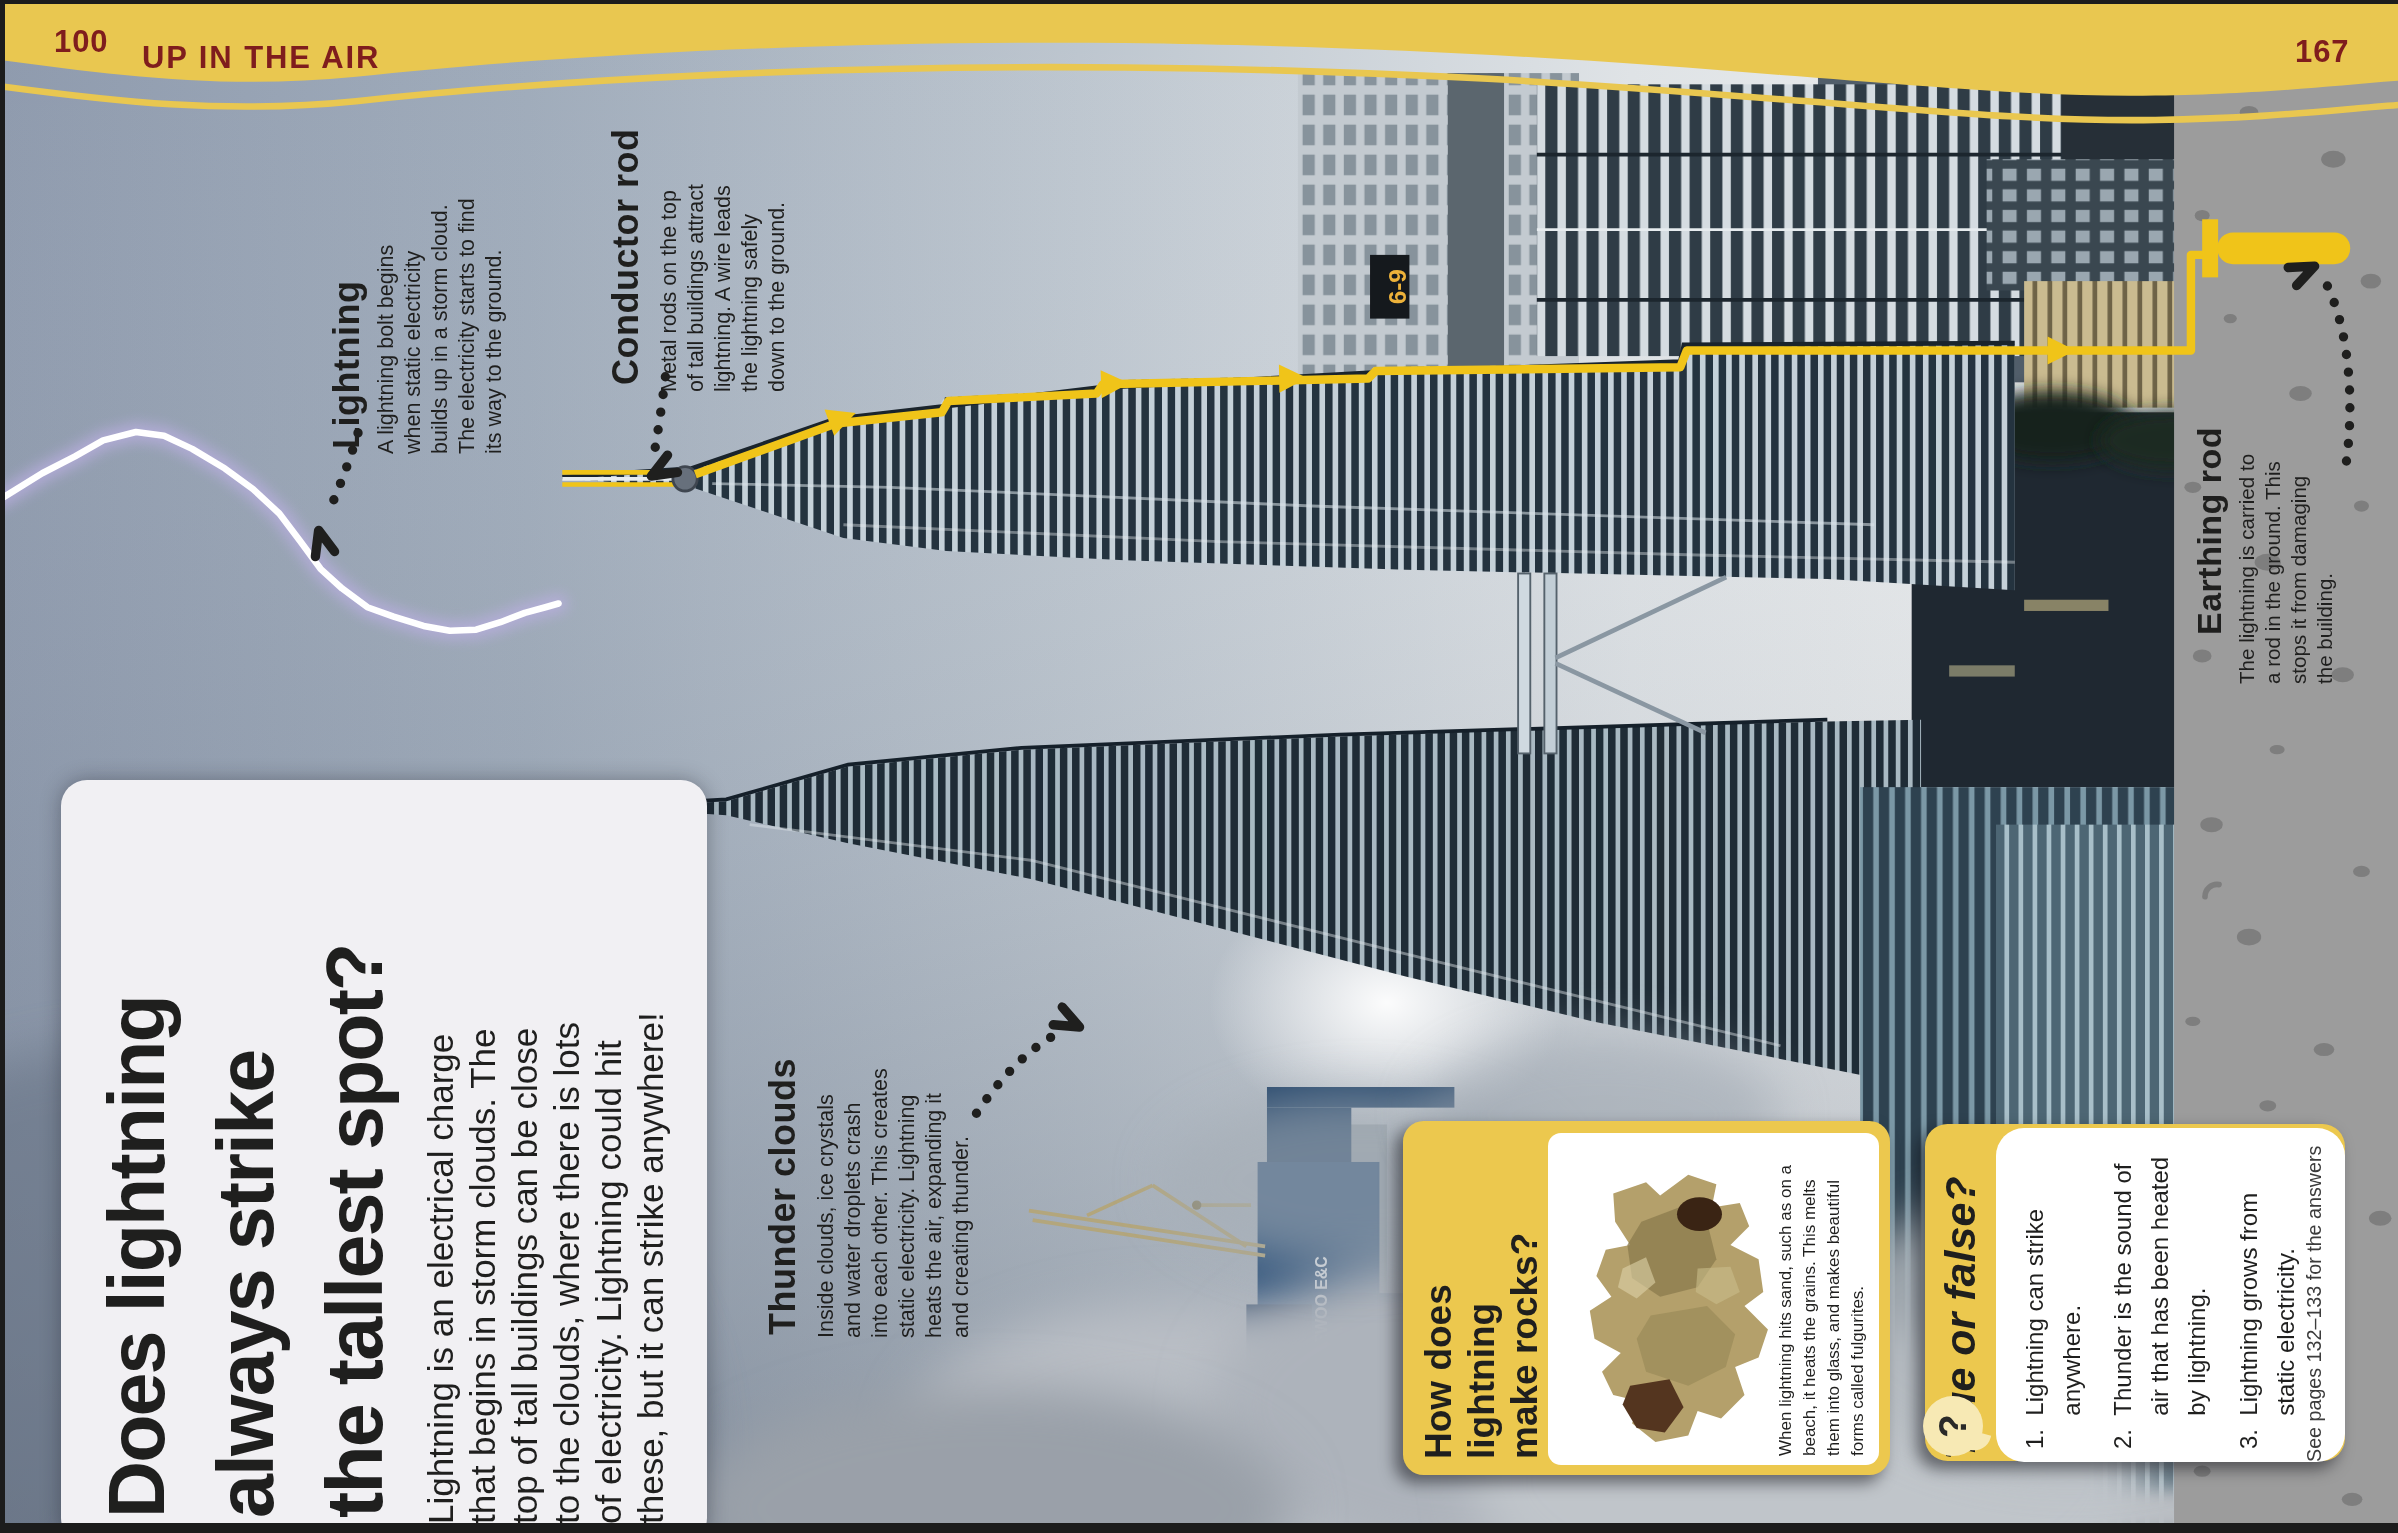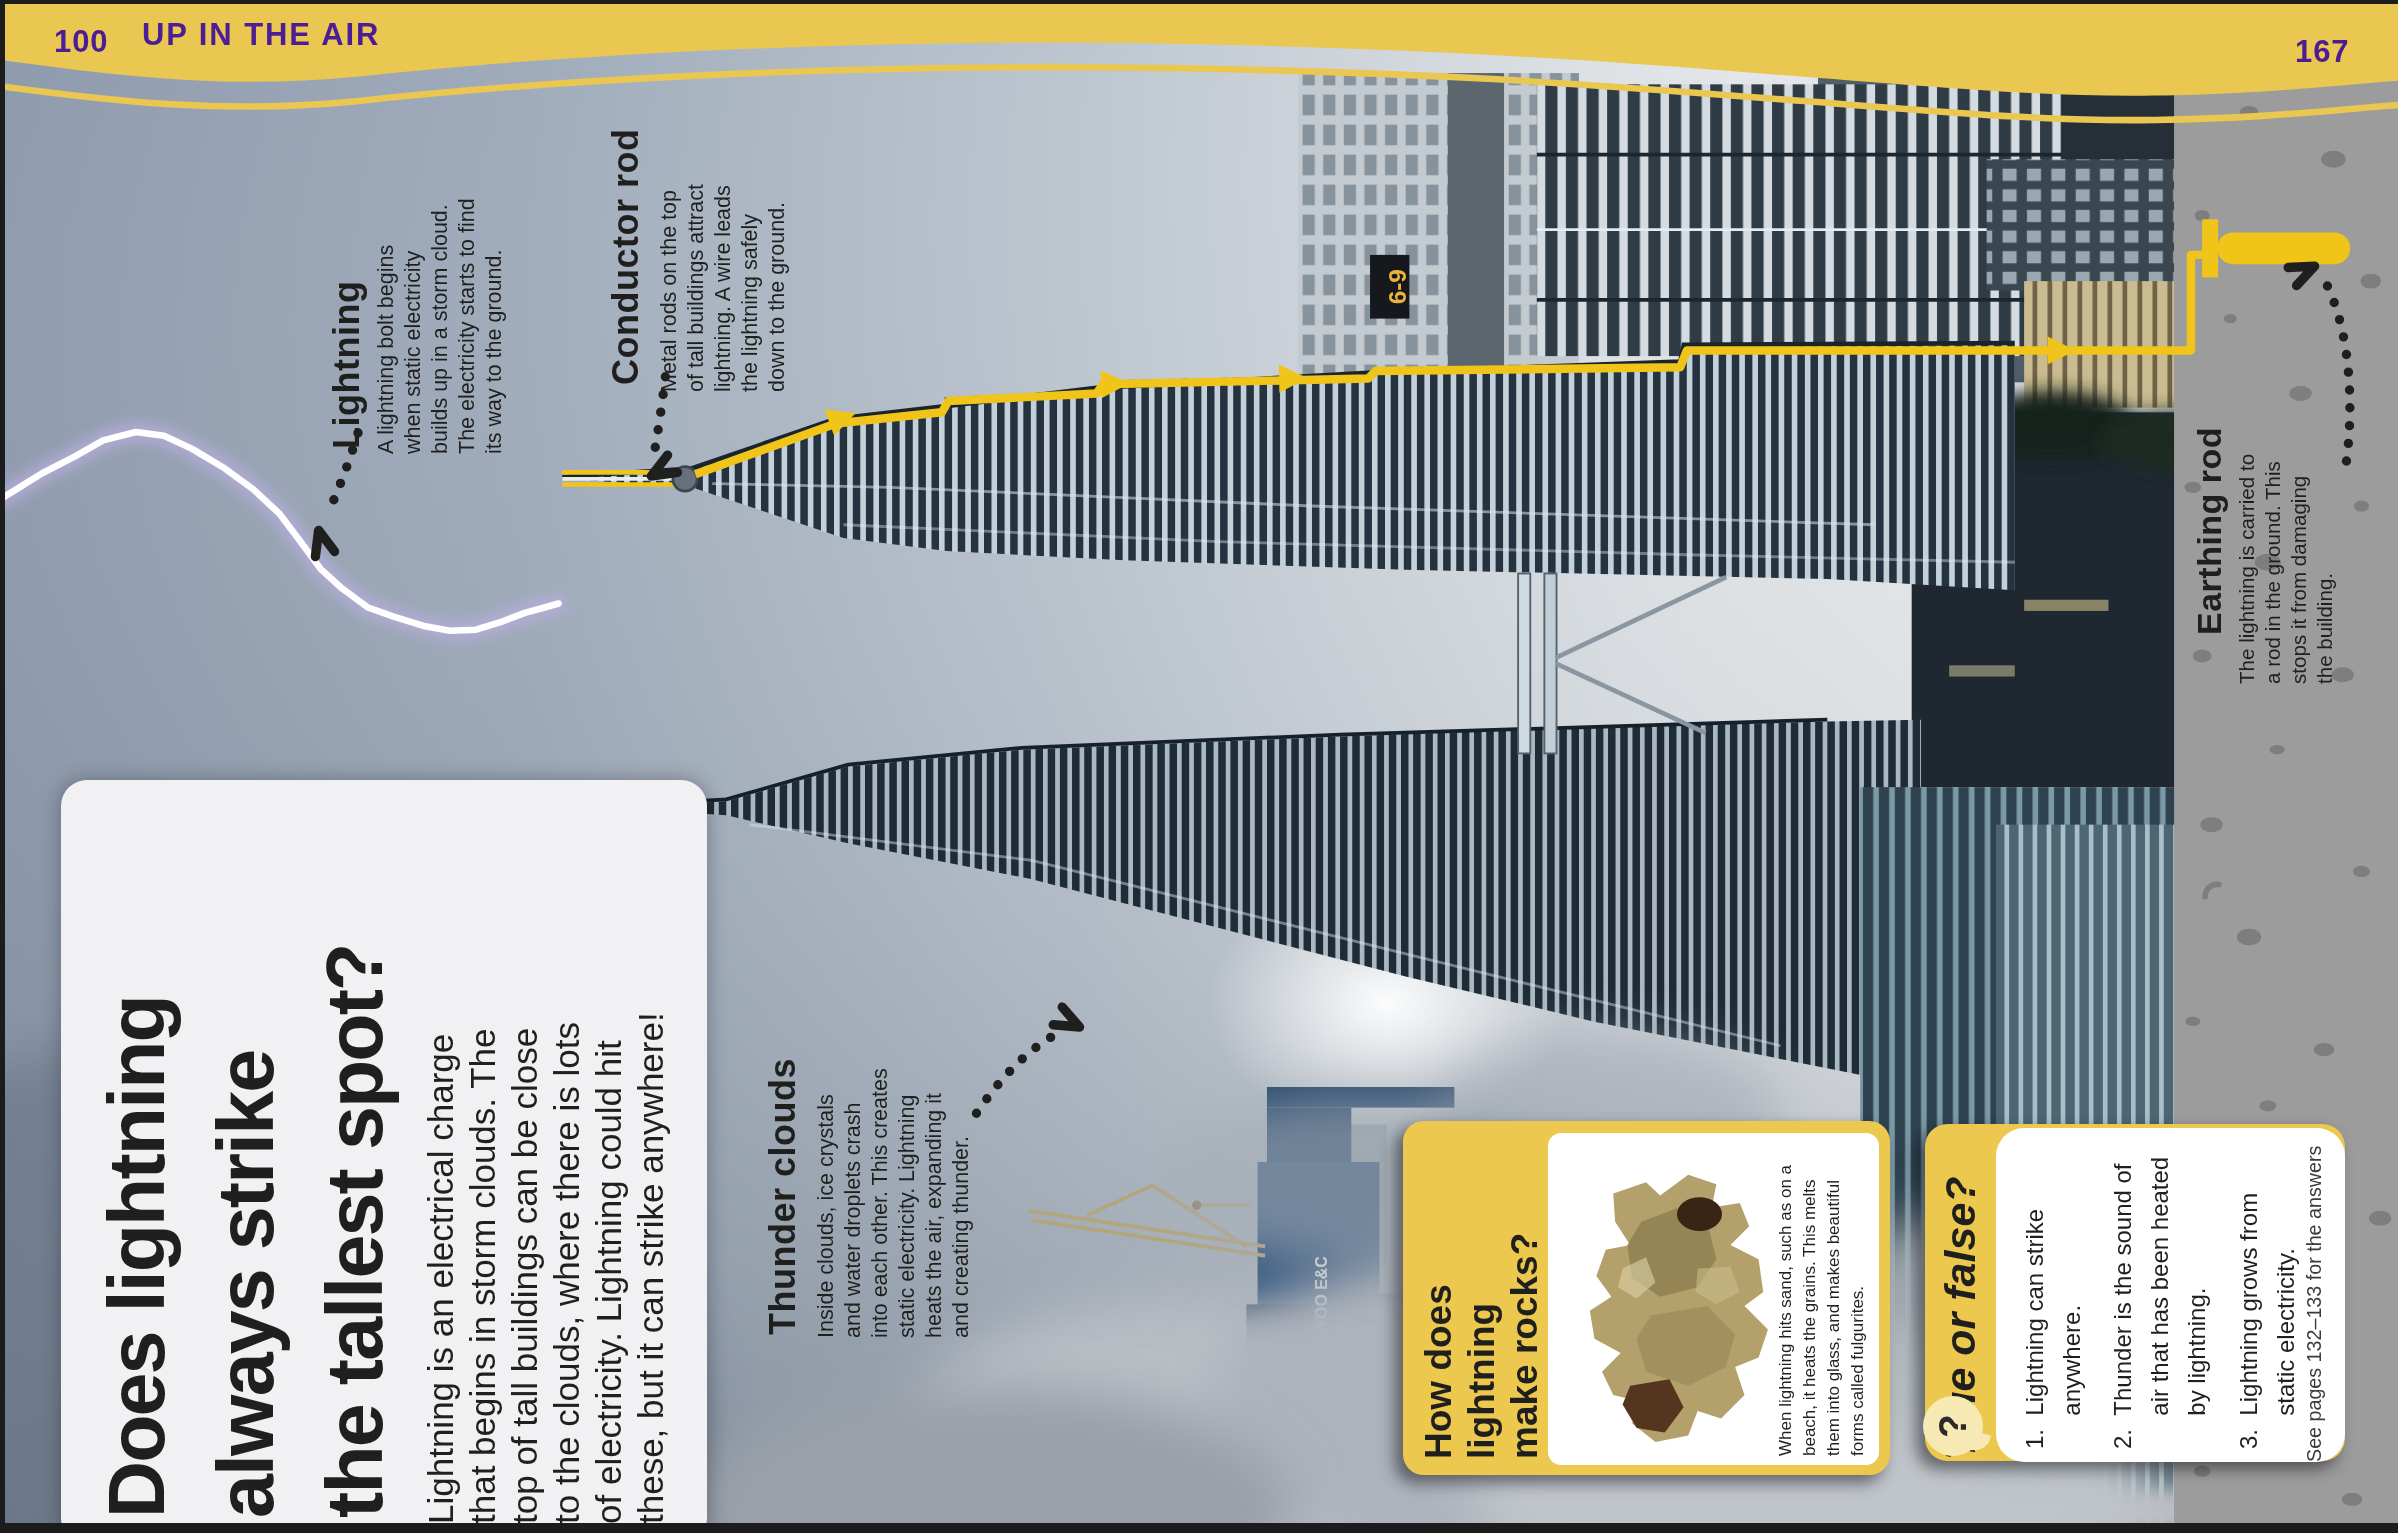--- a/index.html
+++ b/index.html
@@ -5,21 +5,21 @@
   html,body{margin:0;padding:0;background:#111;}
   #page{position:relative;width:2399px;height:1534px;overflow:hidden;
         background:#8e9aad;font-family:"Liberation Sans",sans-serif;color:#1f1f1e;}
   #scene{position:absolute;left:0;top:0;z-index:0;}
   .edge{position:absolute;background:#1c1c1c;z-index:9;}
   
   .rot{position:absolute;transform-origin:0 0;transform:rotate(-90deg) translateX(-100%);}
   .pre{white-space:pre-line;}
   .lbl-title{font-weight:700;font-size:36px;line-height:41px;letter-spacing:0.5px;z-index:5;}
   .lbl-body{font-size:21.5px;line-height:27px;z-index:5;}
-  .hdr-txt{position:absolute;z-index:8;font-weight:700;font-size:31px;letter-spacing:0.9px;color:#4c1d95;}
+  .hdr-txt{position:absolute;z-index:8;font-weight:700;font-size:31px;letter-spacing:0.9px;color:#7f1d1d;}
   #intro-box{position:absolute;left:61px;top:780px;width:646px;height:764px;background:#f1f0f3;
              border-radius:26px;box-shadow:0 0 20.6px rgba(20,20,30,.35);z-index:2;}
   #intro-title{font-weight:700;font-size:79px;line-height:109px;letter-spacing:-1.9px;z-index:3;}
   #intro-body{font-size:35px;line-height:42px;z-index:3;}
   #fact-box{position:absolute;left:1403px;top:1121px;width:487px;height:354px;background:#ecc84e;
             border-radius:20.6px;box-shadow:-7.5px 7.5px 15px rgba(10,10,15,.5);z-index:2;}
   #fact-panel{position:absolute;left:1548px;top:1133px;width:331px;height:332px;background:#ffffff;
               border-radius:13px;z-index:2;}
   #fact-title{font-weight:700;font-size:37px;line-height:43px;z-index:3;}
   #fact-caption{font-size:17px;line-height:24px;z-index:3;}
@@ -271,21 +271,21 @@
         C600,84 900,69 1200,72 C1500,75 1700,90 1900,106 C2060,118 2180,130 2300,128
         C2420,126 2480,118 2560,112"></path>
     </g>
   </svg>
 
   <div class="edge" style="left:0;top:0;width:2399px;height:3.7px"></div>
   <div class="edge" style="left:0;top:0;width:4.7px;height:1534px"></div>
   <div class="edge" style="left:0;top:1523px;width:2399px;height:10.3px"></div>
 
   <div class="hdr-txt" style="left:54px;top:24px">100</div>
-  <div class="hdr-txt" style="left:142px;top:17px;letter-spacing:1.9px">UP IN THE AIR</div>
+  <div class="hdr-txt" style="left:142px;top:40px;letter-spacing:1.9px">UP IN THE AIR</div>
   <div class="hdr-txt" style="left:2295px;top:34px">167</div>
 
   <div id="intro-box"></div>
   <div id="intro-title" class="rot pre" style="left:82px;top:804px;width:714px;height:342px">Does lightning
 always strike
 the tallest spot?</div>
   <div id="intro-body" class="rot pre" style="left:420px;top:810px;width:714px;height:262px">Lightning is an electrical charge
 that begins in storm clouds. The
 top of tall buildings can be close
 to the clouds, where there is lots

